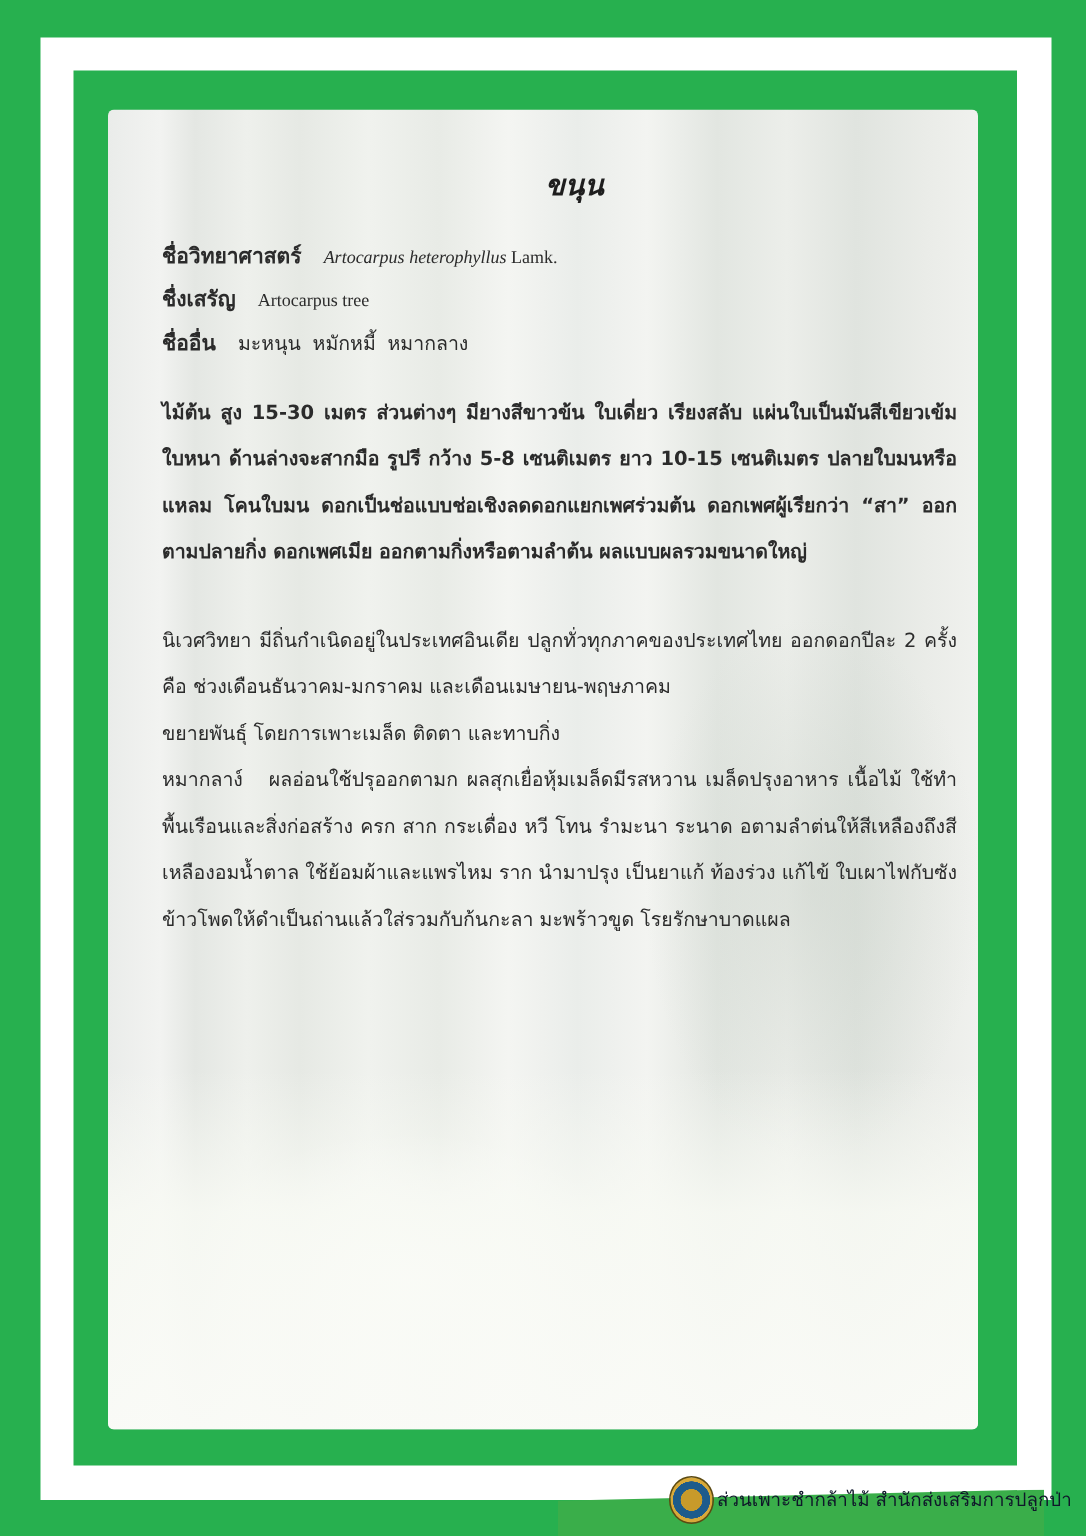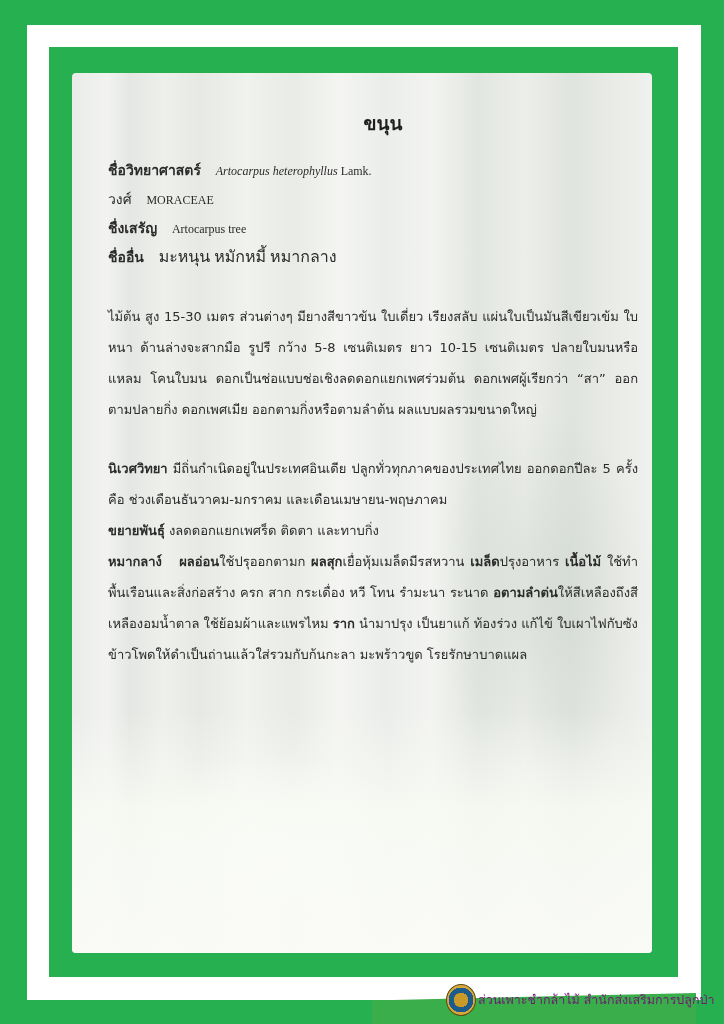--- a/index.html
+++ b/index.html
@@ -36,90 +36,86 @@
   .photo-panel::after {
     content: ""; position: absolute; left: 0; right: 0; bottom: 0; height: 240px;
     background: linear-gradient(180deg, rgba(248,250,244,0) 0%, rgba(248,250,244,0.85) 40%, rgba(250,251,247,0.95) 100%);
   }
   .content {
     position: absolute; left: 108px; top: 108px; width: 530px; z-index: 2;
     color: #2b2b2b;
   }
   .title {
     text-align: center; font-weight: bold; font-size: 19px; margin: 0 0 18px 0;
-    font-family: "DejaVu Sans", sans-serif; color: #1e1e1e; padding-left: 20px;
+    font-family: "DejaVu Sans", sans-serif; color: #1e1e1e; padding-left: 20px; font-style: italic;
   }
   .meta-line { font-size: 15px; line-height: 28px; white-space: nowrap; }
   .meta-label { font-weight: bold; font-family: Liberation Sans, sans-serif; font-size: 14px; text-align: right; }
   .meta-value { margin-left: 10px; font-family: "Liberation Serif", serif; font-size: 12px; }
   .italic { font-style: italic; }
   .para {
     font-family: "DejaVu Sans", sans-serif; font-size: 13px; line-height: 31px;
     text-align: justify; margin: 0;
   }
-  .desc { margin-top: 30px; }
+  .desc { margin-top: 16px; font-weight: bold; }
   .habitat { margin-top: 28px; }
-  .b { font-weight: bold; }
+  .b { font-weight: normal; }
   .footer-band {
     position: absolute; left: 372px; top: 993px; width: 324px; height: 31px;
     background: #3aae4a;
     clip-path: polygon(0 24%, 100% 0, 100% 100%, 0 100%);
   }
   .footer {
     position: absolute; left: 446px; top: 983px; height: 34px;
     display: flex; align-items: center; z-index: 3;
   }
   .seal {
     width: 28px; height: 30px; border-radius: 50%;
     background: radial-gradient(circle at 50% 50%, #c89a2a 0 35%, #1d5b8c 36% 60%, #d7a93a 61% 100%);
     border: 1px solid #5c4a12; margin-right: 2px;
   }
   .footer-text {
-    font-family: "DejaVu Sans", sans-serif; font-size: 12.5px; color: #701a75;
+    font-family: "DejaVu Sans", sans-serif; font-size: 12.5px; color: #0f172a;
     white-space: nowrap;
   }
 </style>
 </head>
 <body>
 
 <div class="page-number">159</div>
 
 <div class="white-frame"></div>
 <div class="inner-green"></div>
 <div class="photo-panel"></div>
 
 <div class="content">
   <div class="title">ขนุน</div>
 
   <div class="meta-line">
     <span class="meta-label">ชื่อวิทยาศาสตร์</span>
     <span class="meta-value"><span class="italic">Artocarpus heterophyllus</span> <span>Lamk.</span></span>
   </div>
   <div class="meta-line">
-    <span class="meta-label" style="font-weight:normal">วงศ์</span>
-    <span class="meta-value">MORACEAE</span>
-  </div>
-  <div class="meta-line">
     <span class="meta-label">ชื่งเสรัญ</span>
     <span class="meta-value">Artocarpus tree</span>
   </div>
   <div class="meta-line">
     <span class="meta-label">ชื่ออื่น</span>
-    <span class="meta-value" style="font-family:Liberation Serif, serif;font-size:16px">มะหนุน หมักหมี้ หมากลาง</span>
+    <span class="meta-value" style="font-family:Liberation Mono, monospace;font-size:13px">มะหนุน หมักหมี้ หมากลาง</span>
   </div>
 
   <p class="para desc">ไม้ต้น สูง 15-30 เมตร ส่วนต่างๆ มียางสีขาวข้น ใบเดี่ยว เรียงสลับ แผ่นใบเป็นมันสีเขียวเข้ม ใบหนา ด้านล่างจะสากมือ รูปรี กว้าง 5-8 เซนติเมตร ยาว 10-15 เซนติเมตร ปลายใบมนหรือแหลม โคนใบมน ดอกเป็นช่อแบบช่อเชิงลดดอกแยกเพศร่วมต้น ดอกเพศผู้เรียกว่า “สา” ออกตามปลายกิ่ง ดอกเพศเมีย ออกตามกิ่งหรือตามลำต้น ผลแบบผลรวมขนาดใหญ่</p>
 
   <p class="para habitat">
     <span class="b">นิเวศวิทยา</span>
-    <span>มีถิ่นกำเนิดอยู่ในประเทศอินเดีย ปลูกทั่วทุกภาคของประเทศไทย ออกดอกปีละ 5 ครั้ง คือ ช่วงเดือนธันวาคม-มกราคม และเดือนเมษายน-พฤษภาคม</span>
+    <span>มีถิ่นกำเนิดอยู่ในประเทศอินเดีย ปลูกทั่วทุกภาคของประเทศไทย ออกดอกปีละ 2 ครั้ง คือ ช่วงเดือนธันวาคม-มกราคม และเดือนเมษายน-พฤษภาคม</span>
   </p>
   <p class="para">
     <span class="b">ขยายพันธุ์</span>
-    <span>งลดดอกแยกเพศร็ด ติดตา และทาบกิ่ง</span>
+    <span>โดยการเพาะเมล็ด ติดตา และทาบกิ่ง</span>
   </p>
   <p class="para">
     <span class="b">หมากลาง์</span>&nbsp;&nbsp;
     <span class="b">ผลอ่อน</span><span>ใช้ปรุออกตามก</span>
     <span class="b">ผลสุก</span><span>เยื่อหุ้มเมล็ดมีรสหวาน</span>
     <span class="b">เมล็ด</span><span>ปรุงอาหาร</span>
     <span class="b">เนื้อไม้</span>
     <span>ใช้ทำพื้นเรือนและสิ่งก่อสร้าง ครก สาก กระเดื่อง หวี โทน รำมะนา ระนาด</span>
     <span class="b">อตามลำต่น</span><span>ให้สีเหลืองถึงสีเหลืองอมน้ำตาล ใช้ย้อมผ้าและแพรไหม</span>
     <span class="b">ราก</span>

